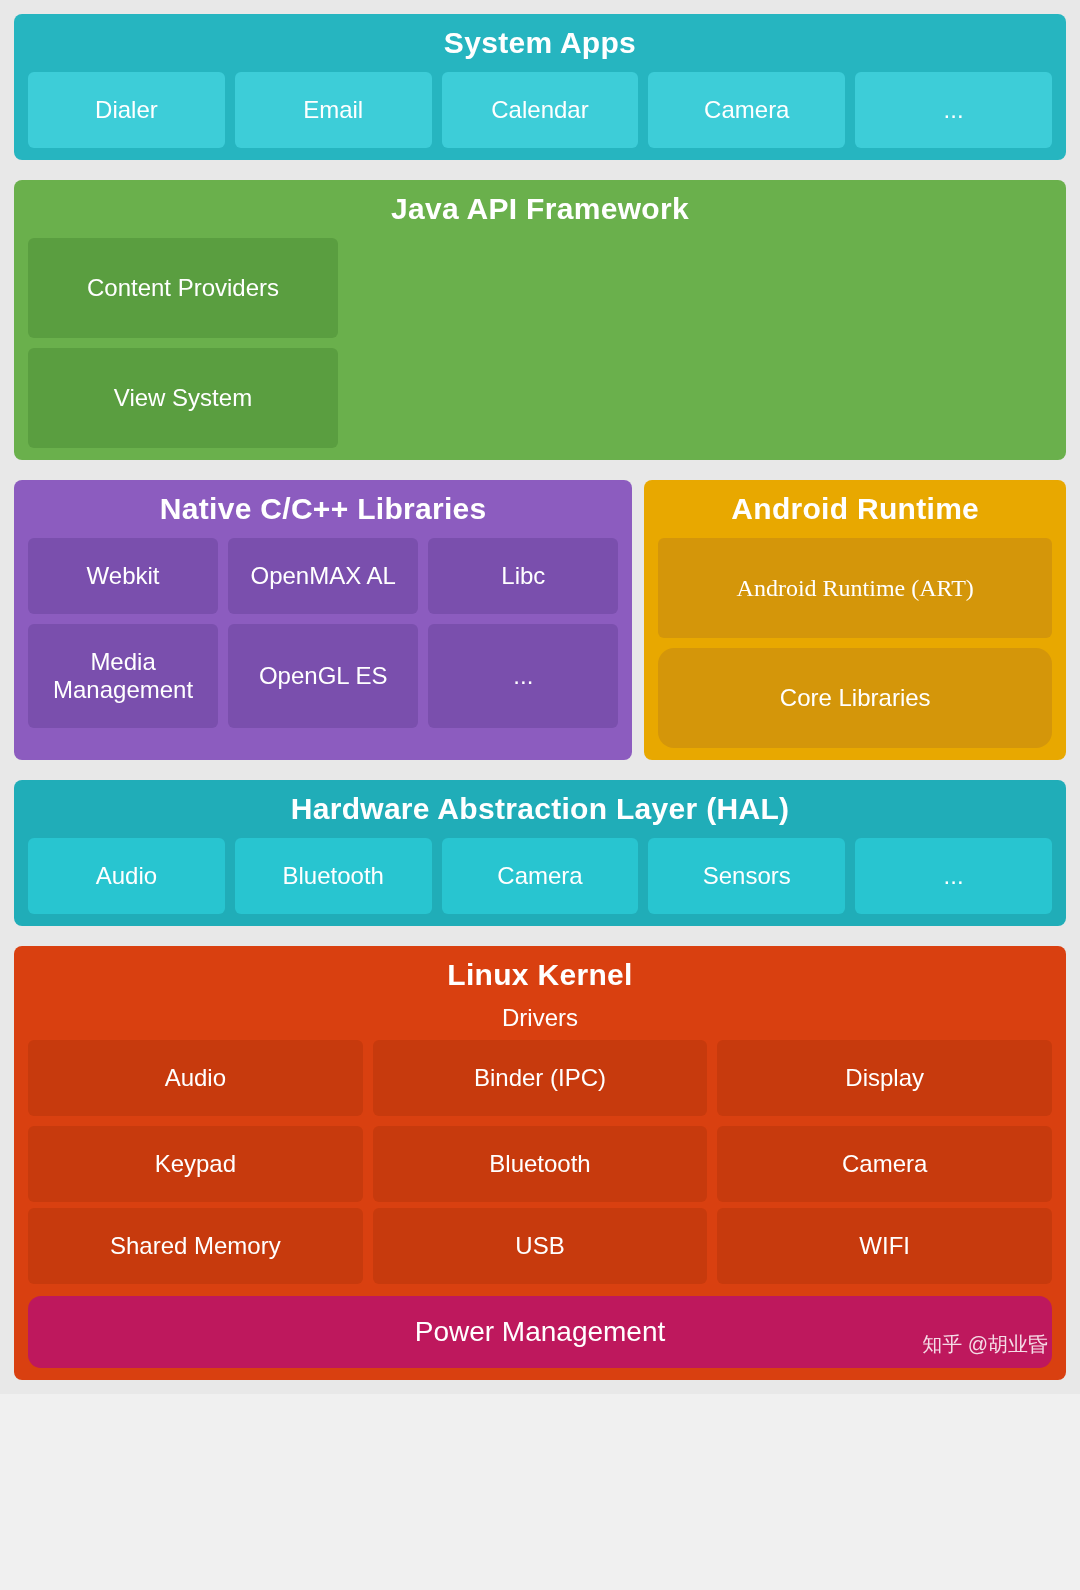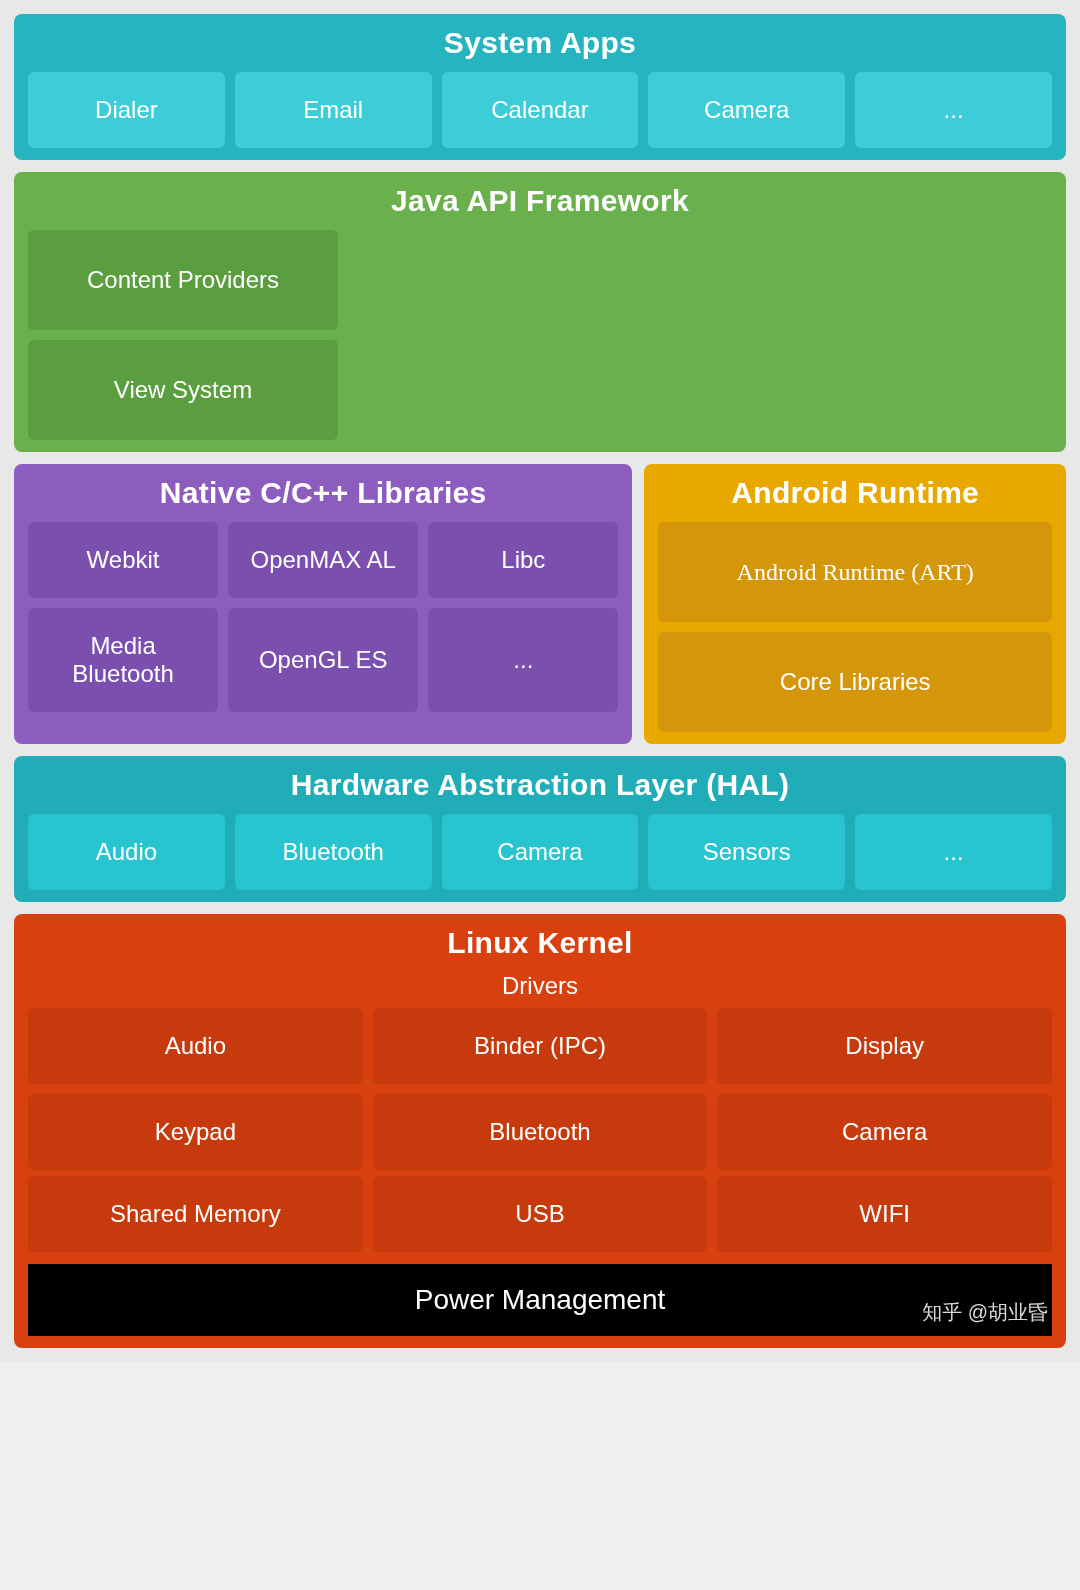--- a/index.html
+++ b/index.html
@@ -7,21 +7,21 @@
       font-family: 'Segoe UI', Arial, sans-serif;
       background: #f0f0f0;
       width: 1080px;
       min-height: 1590px;
     }
     .diagram {
       width: 1080px;
       padding: 14px;
       display: flex;
       flex-direction: column;
-      gap: 12px;
+      gap: 20px;
       background: #e8e8e8;
     }
 
     
     .layer {
       border-radius: 8px;
       padding: 12px 14px;
     }
     .layer-title {
       font-size: 30px;
@@ -145,22 +145,22 @@
       padding: 12px 14px;
     }
     .layer-runtime {
       flex: 2;
       border-radius: 8px;
       padding: 12px 14px;
     }
 
     
     .power-bar {
-      background-color: #000000;
-      border-radius: 0;
+      background-color: #be185d;
+      border-radius: 13px;
       color: #fff;
       font-size: 28px;
       font-weight: 500;
       text-align: center;
       padding: 20px 10px;
       position: relative;
     }
     .watermark {
       position: absolute;
       right: 4px;
@@ -199,30 +199,30 @@
   <div class="native-runtime-row">
 
     <div class="layer layer-native">
       <div class="layer-title">Native C/C++ Libraries</div>
       <div class="row" style="margin-bottom:10px;">
         <div class="cell">Webkit</div>
         <div class="cell">OpenMAX AL</div>
         <div class="cell">Libc</div>
       </div>
       <div class="row">
-        <div class="cell">Media Bluetooth</div>
+        <div class="cell">Media Management</div>
         <div class="cell">OpenGL ES</div>
         <div class="cell">...</div>
       </div>
     </div>
 
     <div class="layer layer-runtime">
       <div class="layer-title" style="color:#fff;">Android Runtime</div>
       <div class="cell" style="margin-bottom:10px;min-height:100px;font-family:Liberation Serif, serif;">Android Runtime (ART)</div>
-      <div class="cell" style="min-height:100px;">Core Libraries</div>
+      <div class="cell" style="min-height:100px;border-radius:16px;">Core Libraries</div>
     </div>
 
   </div>
 
   <div class="layer layer-hal">
     <div class="layer-title">Hardware Abstraction Layer (HAL)</div>
     <div class="row">
       <div class="cell">Audio</div>
       <div class="cell">Bluetooth</div>
       <div class="cell">Camera</div>

